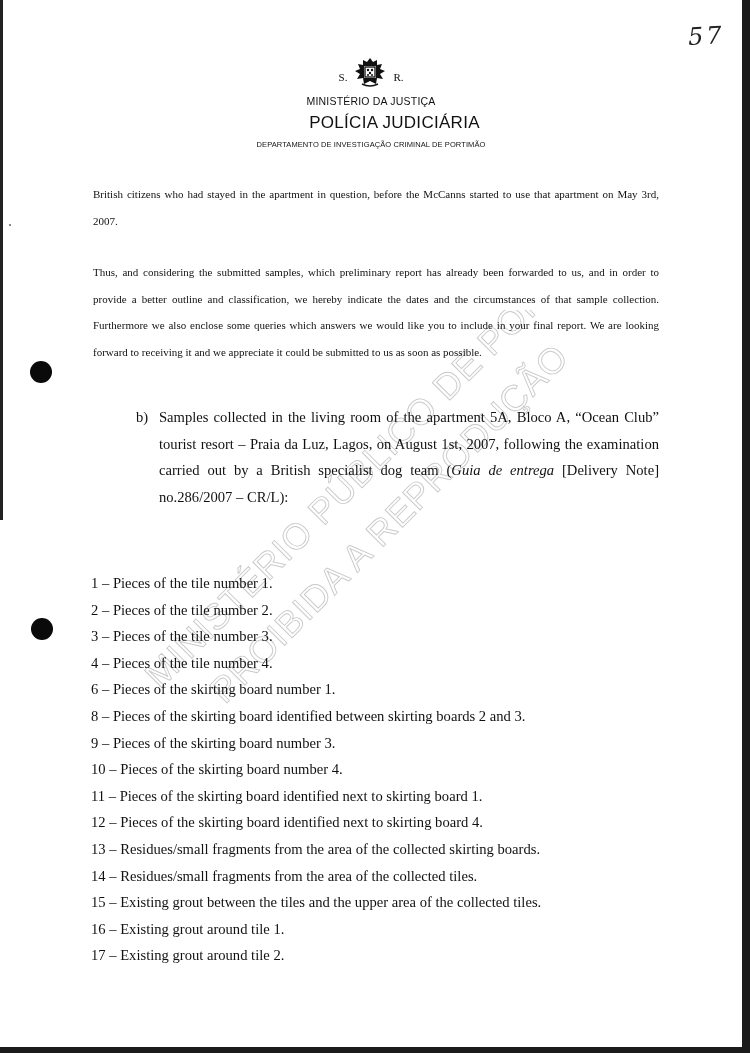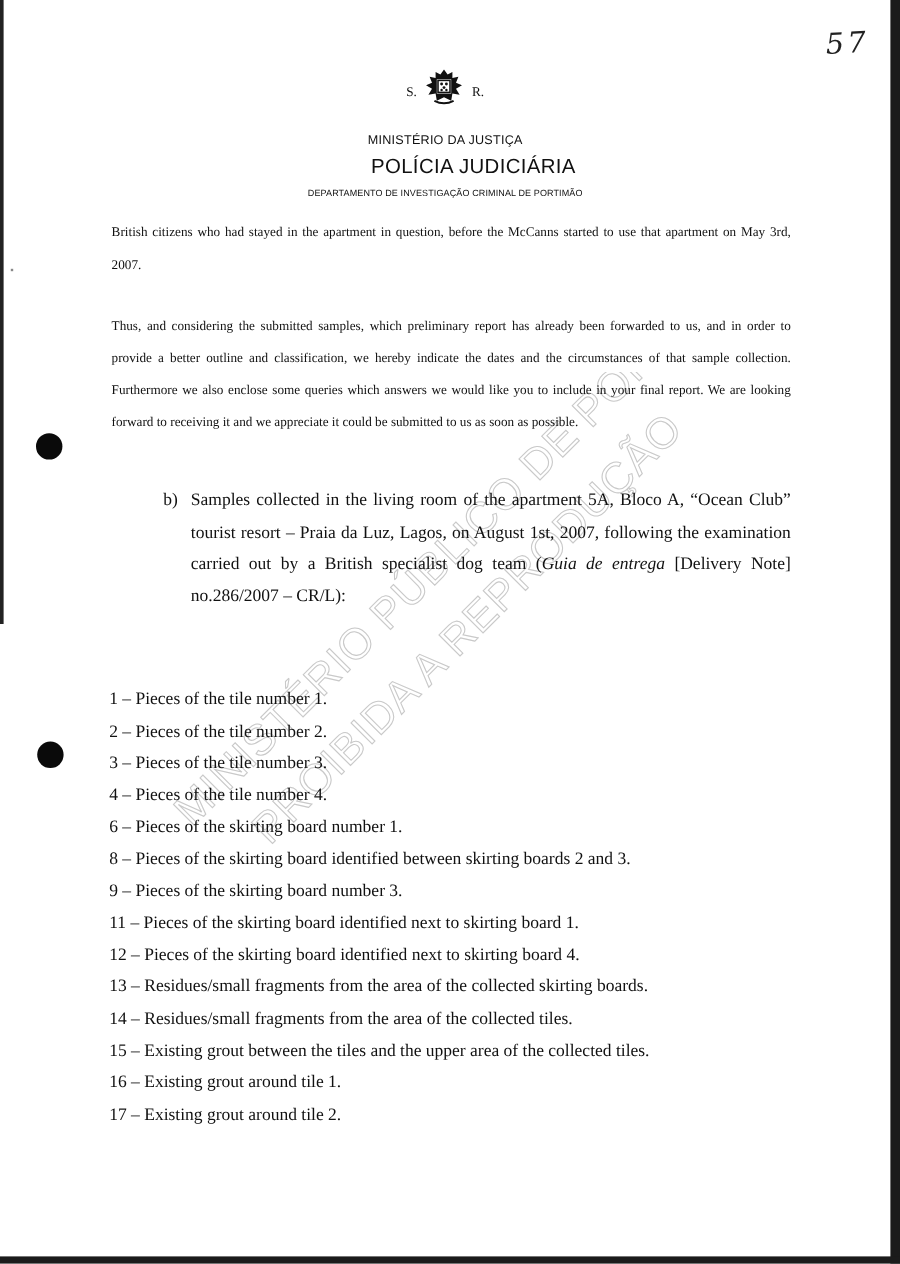--- a/index.html
+++ b/index.html
@@ -78,21 +78,21 @@
       font-family: "Liberation Serif", serif;
       font-size: 11px;
       margin-top: 8px;
     }
     .crest-icon {
       width: 34px; height: 32px;
     }
     .ministry {
       font-family: "Liberation Sans", sans-serif;
       font-size: 10.5px;
-      margin-top: 20px;
+      margin-top: 4px;
       letter-spacing: 0.2px;
     }
     .agency {
       font-family: "Liberation Sans", sans-serif;
       font-size: 17px;
       margin-top: 6px;
       letter-spacing: 0.3px;
       padding-left: 47px;
     }
     .department {
@@ -207,20 +207,21 @@
   </div>
 
   <ul class="sample-list">
     <li>1 – Pieces of the tile number 1.</li>
     <li>2 – Pieces of the tile number 2.</li>
     <li>3 – Pieces of the tile number 3.</li>
     <li>4 – Pieces of the tile number 4.</li>
     <li>6 – Pieces of the skirting board number 1.</li>
     <li>8 – Pieces of the skirting board identified between skirting boards 2 and 3.</li>
     <li>9 – Pieces of the skirting board number 3.</li>
+    <li>10 – Pieces of the skirting board number 4.</li>
     <li>11 – Pieces of the skirting board identified next to skirting board 1.</li>
     <li>12 – Pieces of the skirting board identified next to skirting board 4.</li>
     <li>13 – Residues/small fragments from the area of the collected skirting boards.</li>
     <li>14 – Residues/small fragments from the area of the collected tiles.</li>
     <li>15 – Existing grout between the tiles and the upper area of the collected tiles.</li>
     <li>16 – Existing grout around tile 1.</li>
     <li>17 – Existing grout around tile 2.</li>
   </ul>
 
 </div>

